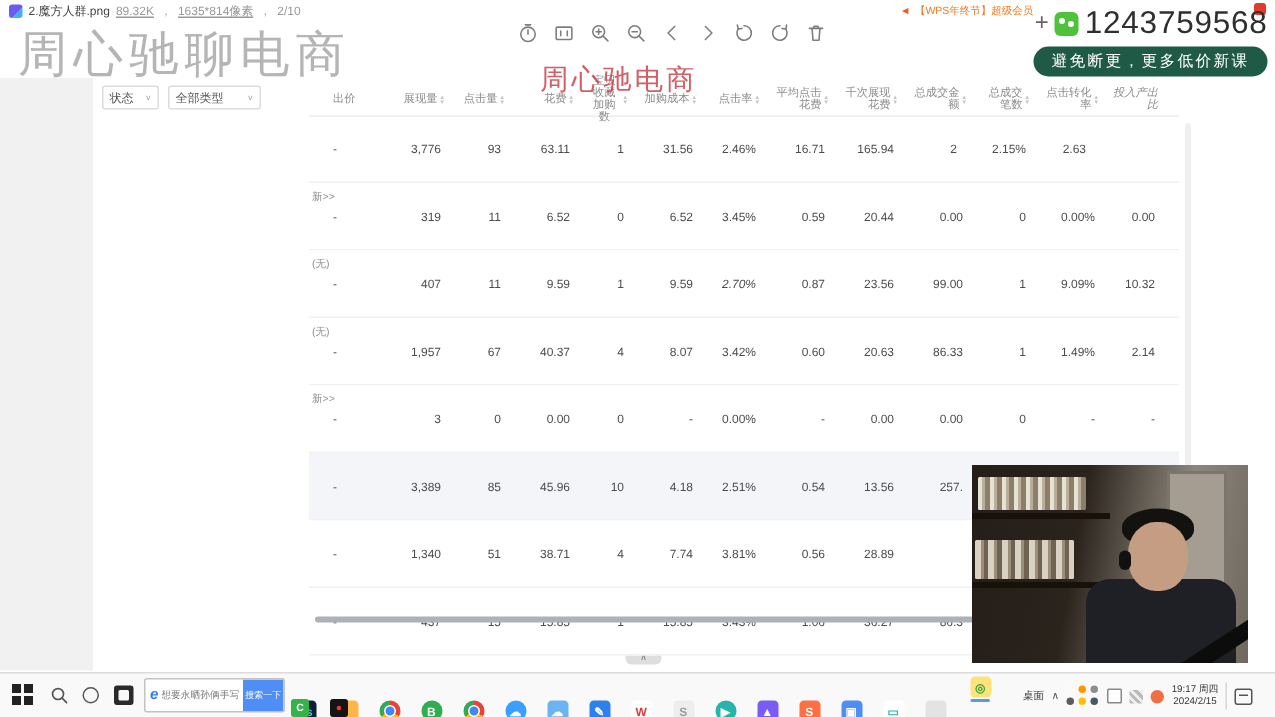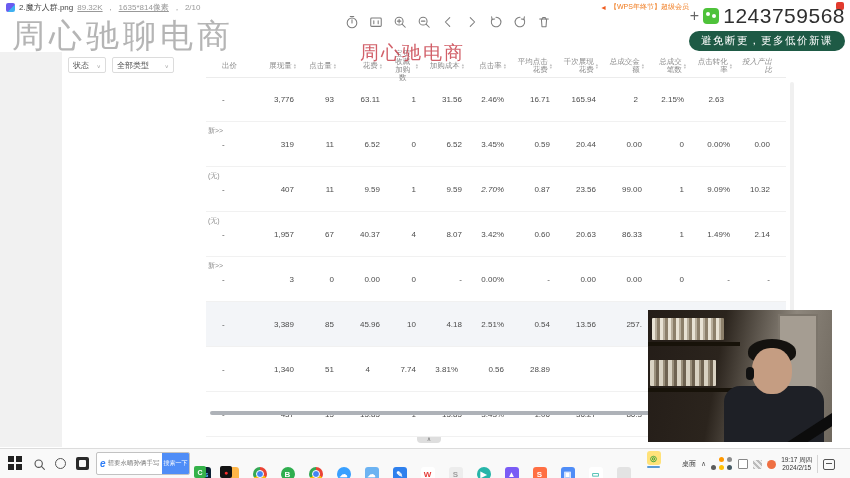--- a/index.html
+++ b/index.html
@@ -400,20 +400,21 @@
         <div class="td c8" style="width: 46px;">13.56</div>
         <div class="td c9" style="width: 46px;">257.</div>
         <div class="td c10" style="width: 42px;"></div>
         <div class="td c11" style="width: 46px;"></div>
         <div class="td c12" style="width: 40px;"></div>
       </div>
       <div class="trow">
         <div class="td c0" style="width: 44px;">-</div>
         <div class="td c1" style="width: 56px;">1,340</div>
         <div class="td c2" style="width: 40px;">51</div>
+        <div class="td c3" style="width: 46px;">38.71</div>
         <div class="td c4" style="width: 36px;">4</div>
         <div class="td c5" style="width: 46px;">7.74</div>
         <div class="td c6" style="width: 42px;">3.81%</div>
         <div class="td c7" style="width: 46px;">0.56</div>
         <div class="td c8" style="width: 46px;">28.89</div>
         <div class="td c10" style="width: 42px;"></div>
         <div class="td c11" style="width: 46px;"></div>
         <div class="td c12" style="width: 40px;"></div>
       </div>
       <div class="trow">

